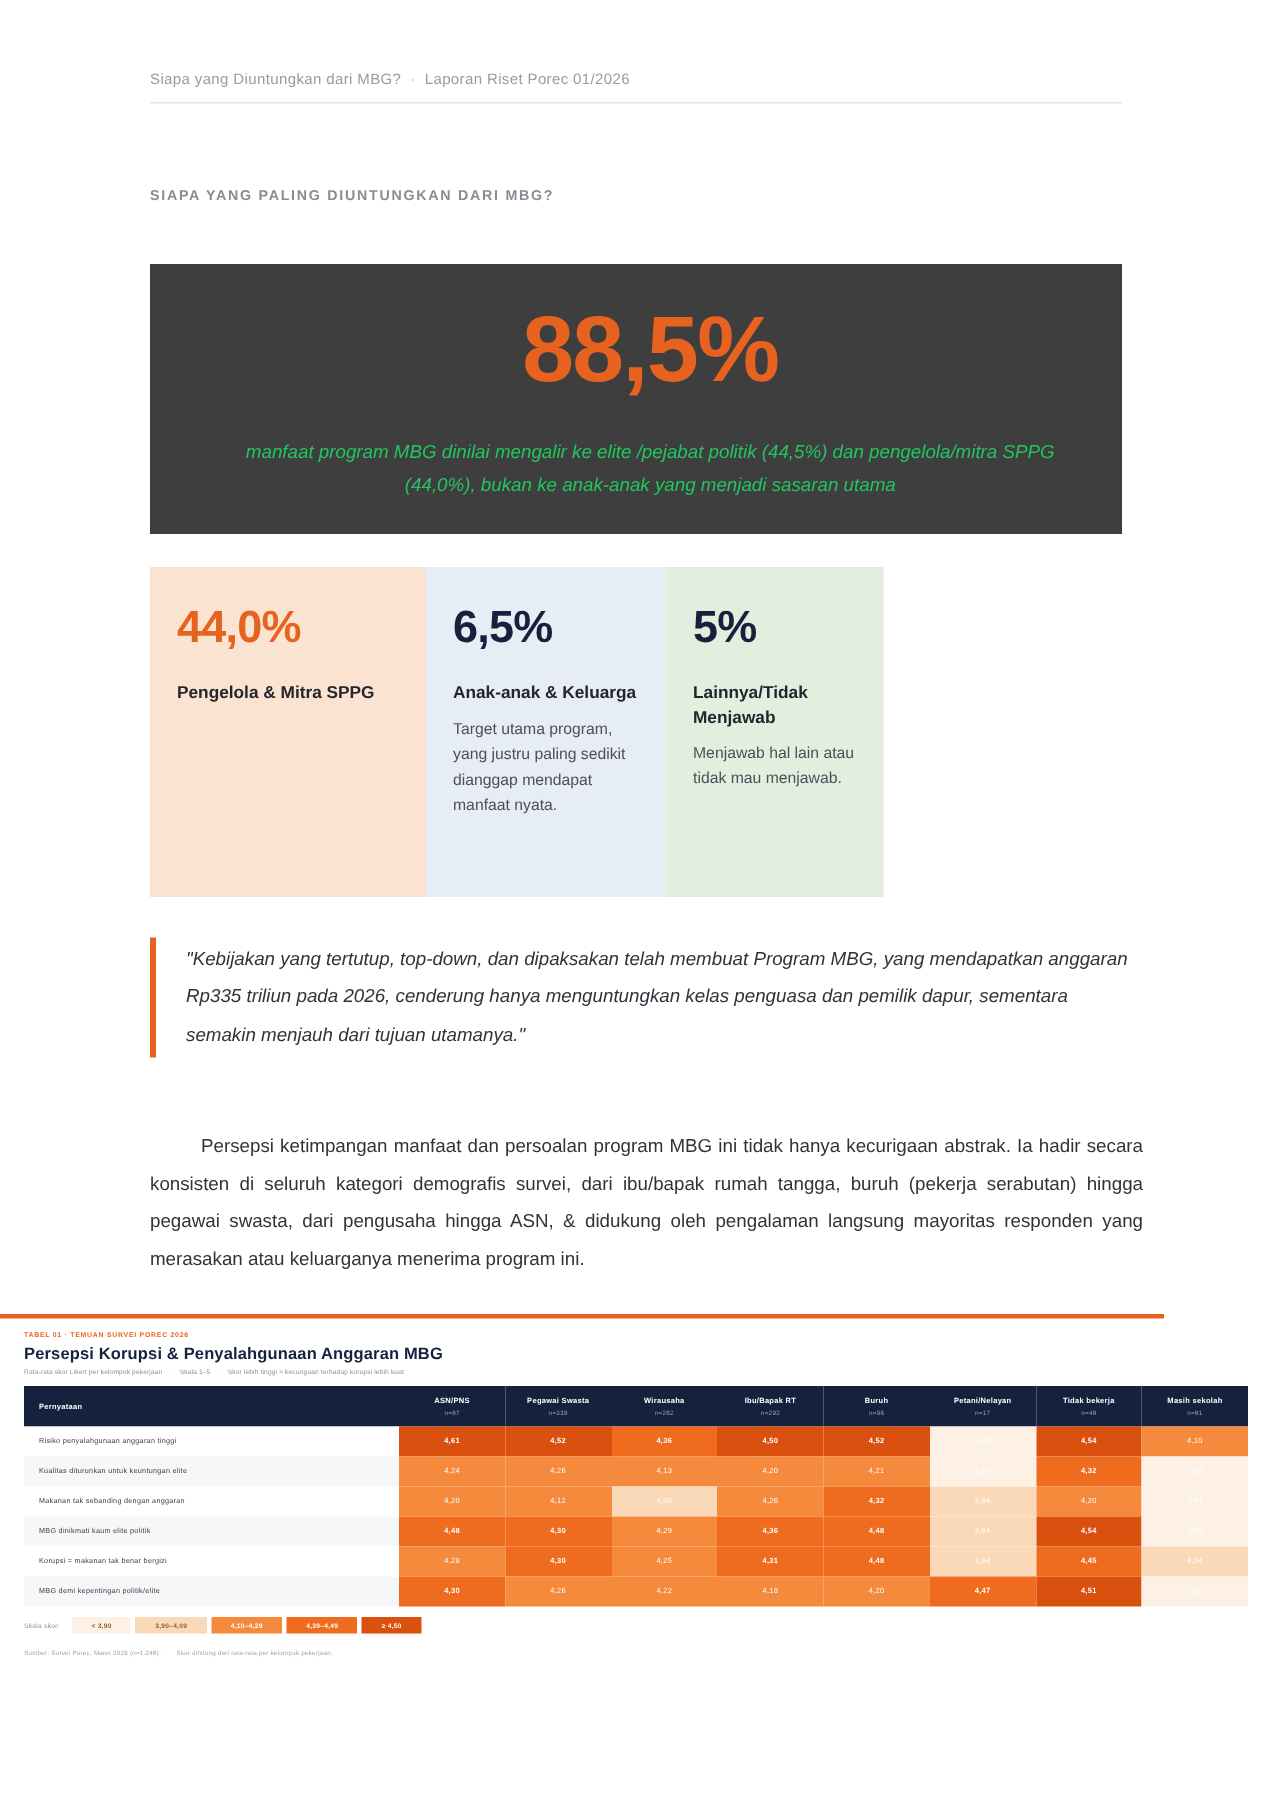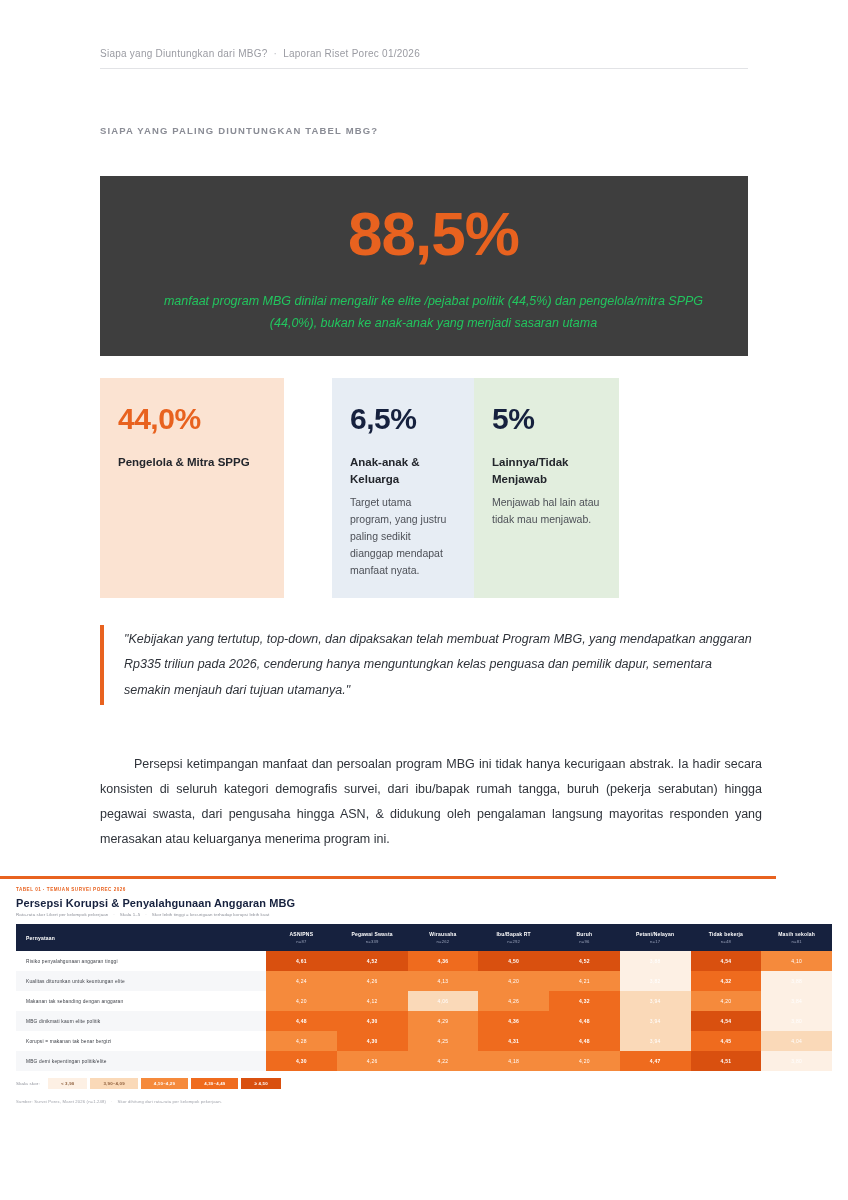--- a/index.html
+++ b/index.html
@@ -43,21 +43,21 @@
   }
 
   
   .cards{
     position:absolute;left:100px;top:378px;width:660px;height:220px;
     display:flex;
   }
   .card{box-sizing:border-box;padding:26px 18px 0 18px;position:relative;}
   .c1{width:185px;background:#fbeade;}
   .c2{width:184px;background:#fbe3d2;}
-  .c3{width:142px;background:#e7edf4;margin-left:48px;}
+  .c3{width:160px;background:#e7edf4;}
   .c4{width:145px;background:#e2eede;}
   .card-num{font-size:30px;font-weight:bold;line-height:1;letter-spacing:-.5px;}
   .c1 .card-num,.c2 .card-num{color:#e8621f;}
   .c3 .card-num,.c4 .card-num{color:#16213e;}
   .card-title{
     margin-top:20px;font-size:11.5px;font-weight:bold;color:#23262c;line-height:1.45;
   }
   .card-desc{
     margin-top:7px;font-size:10.5px;color:#4d5057;line-height:1.62;
   }
@@ -138,21 +138,21 @@
 </style>
 </head>
 <body>
 
 <div class="page">
 
   <div class="runhead">
     <span>Siapa yang Diuntungkan dari MBG?</span><span class="dot">·</span><span>Laporan Riset Porec 01/2026</span>
   </div>
 
-  <div class="eyebrow">SIAPA YANG PALING DIUNTUNGKAN TABEL MBG?</div>
+  <div class="eyebrow">SIAPA YANG PALING DIUNTUNGKAN DARI MBG?</div>
 
   <div class="hero" style="background: rgb(62, 62, 62);">
     <div class="hero-num" style="color: rgb(232, 98, 31);">88,5%</div>
     <div class="hero-sub">manfaat program MBG dinilai mengalir ke elite /pejabat politik (44,5%) dan pengelola/mitra SPPG (44,0%), bukan ke anak-anak yang menjadi sasaran utama</div>
   </div>
 
   <div class="cards">
     <div class="card c2" style="background: rgb(251, 227, 210);">
       <div class="card-num" style="color: rgb(232, 98, 31);">44,0%</div>
       <div class="card-title">Pengelola &amp; Mitra SPPG</div>

